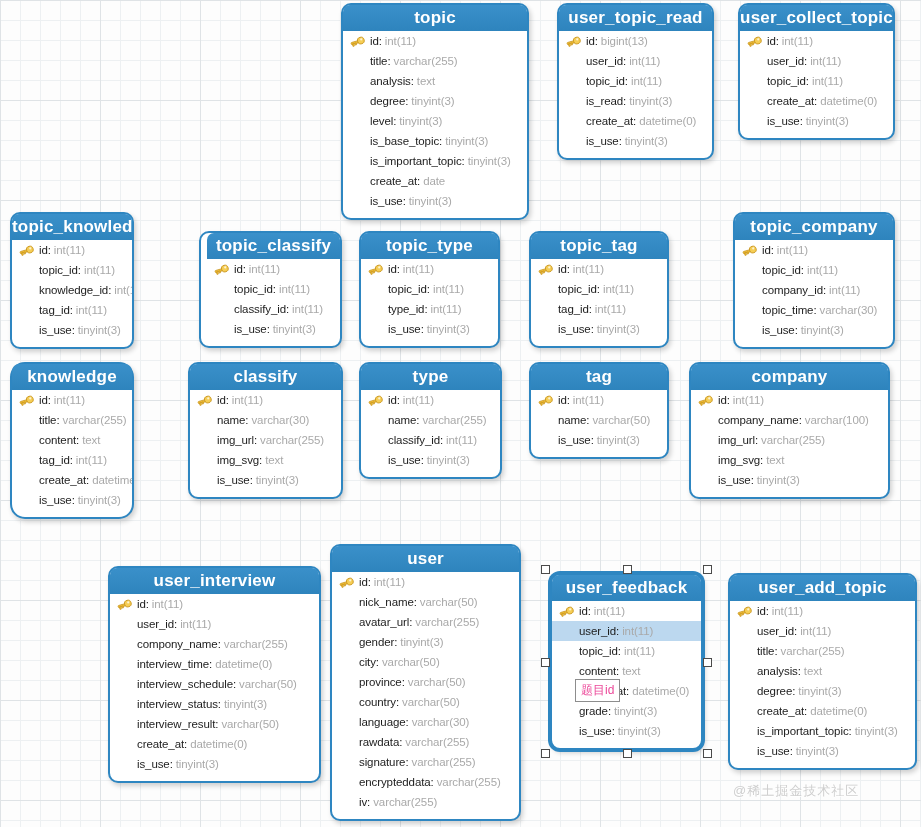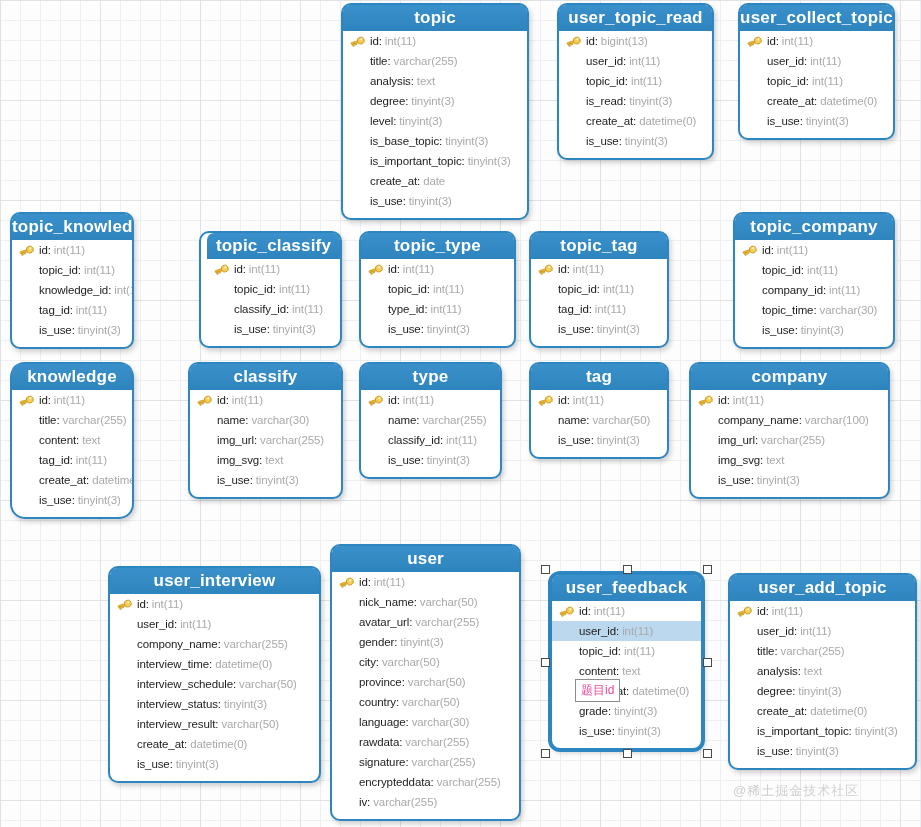--- a/index.html
+++ b/index.html
@@ -291,21 +291,21 @@
           <span class="keycell"></span>
           <span class="fname">classify_id:</span>
           <span class="ftype">int(11)</span>
         </div>
         <div class="frow">
           <span class="keycell"></span>
           <span class="fname">is_use:</span>
           <span class="ftype">tinyint(3)</span>
         </div>
       </div>
-      <div class="table" style="left: 359px; top: 231px; width: 157px;">
+      <div class="table" style="left: 359px; top: 231px; width: 141px;">
         <div class="thead">topic_type</div>
         <div class="frow">
           <span class="keycell">
             <svg width="15" height="13" viewBox="0 0 18 14">
               <g transform="rotate(-16 9 7)">
                 <rect x="1" y="6.2" width="10" height="2.6" rx="1" fill="#f3c13a" stroke="#c8941c" stroke-width="0.9"></rect>
                 <rect x="2.2" y="8" width="1.7" height="3.2" fill="#f3c13a" stroke="#c8941c" stroke-width="0.8"></rect>
                 <rect x="5.2" y="8" width="1.7" height="2.4" fill="#f3c13a" stroke="#c8941c" stroke-width="0.8"></rect>
                 <circle cx="13.2" cy="7" r="4" fill="#f6ce55" stroke="#c8941c" stroke-width="1"></circle>
                 <circle cx="14" cy="5.8" r="1.3" fill="#ffffff" opacity="0.75"></circle>

